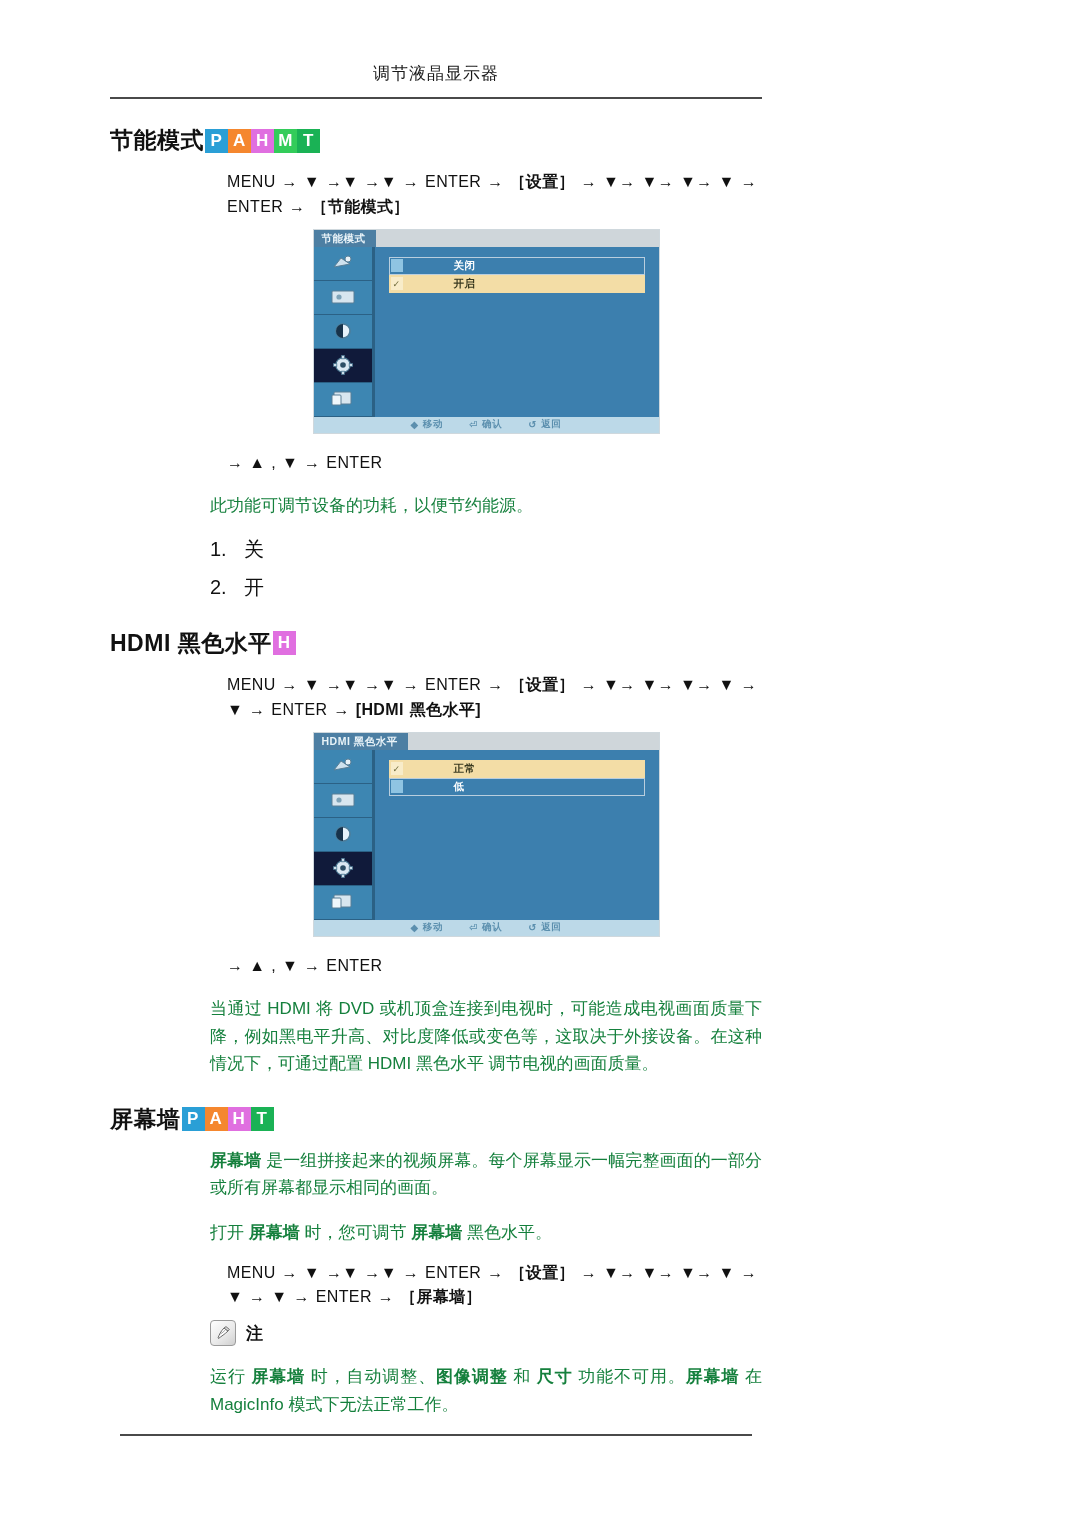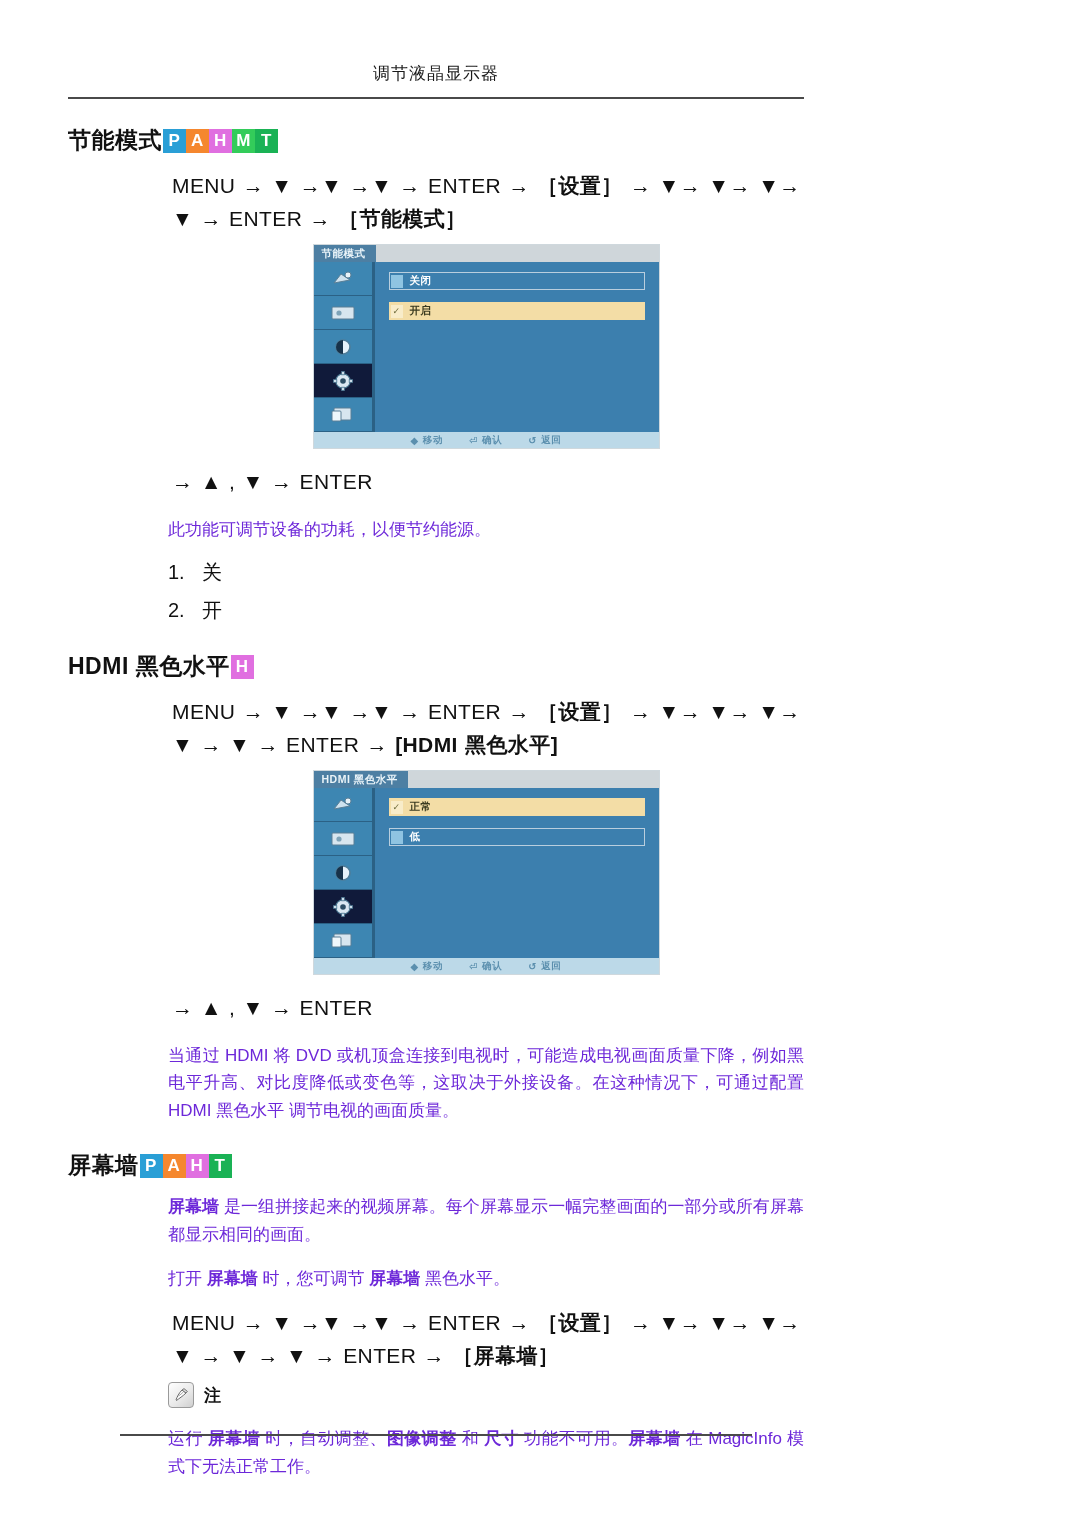--- a/index.html
+++ b/index.html
@@ -13,21 +13,21 @@
     font-family: "Liberation Sans", "DejaVu Sans", sans-serif;
     color: #111111;
     position: relative;
     overflow: hidden;
   }
   .page {
     position: relative;
     width: 872px;
     height: 1527px;
     box-sizing: border-box;
-    padding: 0 68px;
+    padding: 0 110px;
   }
 
   
   .page-header {
     text-align: center;
     font-size: 17px;
     font-weight: 400;
     letter-spacing: 1px;
     padding-top: 62px;
     color: #1a1a1a;
@@ -71,34 +71,34 @@
     font-weight: 700;
     font-family: "Liberation Sans", sans-serif;
   }
 
   
   .block {
     margin-left: 100px;
     margin-right: 0;
   }
   .path {
-    font-size: 21px;
+    font-size: 16px;
     letter-spacing: 0.4px;
     line-height: 1.55;
-    margin: 14px 0 0 4px;
+    margin: 14px 0 0 17px;
     color: #111;
     word-spacing: 1px;
   }
   .path .cjk { font-weight: 700; }
 
   .para {
     font-size: 17px;
     line-height: 1.62;
     margin: 17px 0 0 0;
-    color: #6d28d9;
+    color: #15803d;
     text-align: justify;
   }
   .para.wide { max-width: 760px; }
   .b { font-weight: 700; }
 
   .numlist {
     margin: 16px 0 0 0;
     padding: 0;
     list-style: none;
     font-size: 20px;
@@ -193,25 +193,26 @@
   .osd-ic.sel { background: #101a3a; }
   .osd-main {
     flex: 1;
     padding: 10px 14px 0 14px;
     box-sizing: border-box;
   }
   .osd-opt {
     height: 18px;
     display: flex;
     align-items: center;
-    margin-bottom: 12px;
+    margin-bottom: 0;
     box-sizing: border-box;
     font-size: 10.5px;
     font-weight: 700;
     letter-spacing: 0.5px;
+    gap: 44px;
   }
   .osd-opt.unsel {
     border: 1px solid #b9cede;
     color: #ffffff;
     background: transparent;
   }
   .osd-opt.sel {
     background: #f3dda6;
     color: #3a3a20;
     border: 1px solid #f3dda6;

